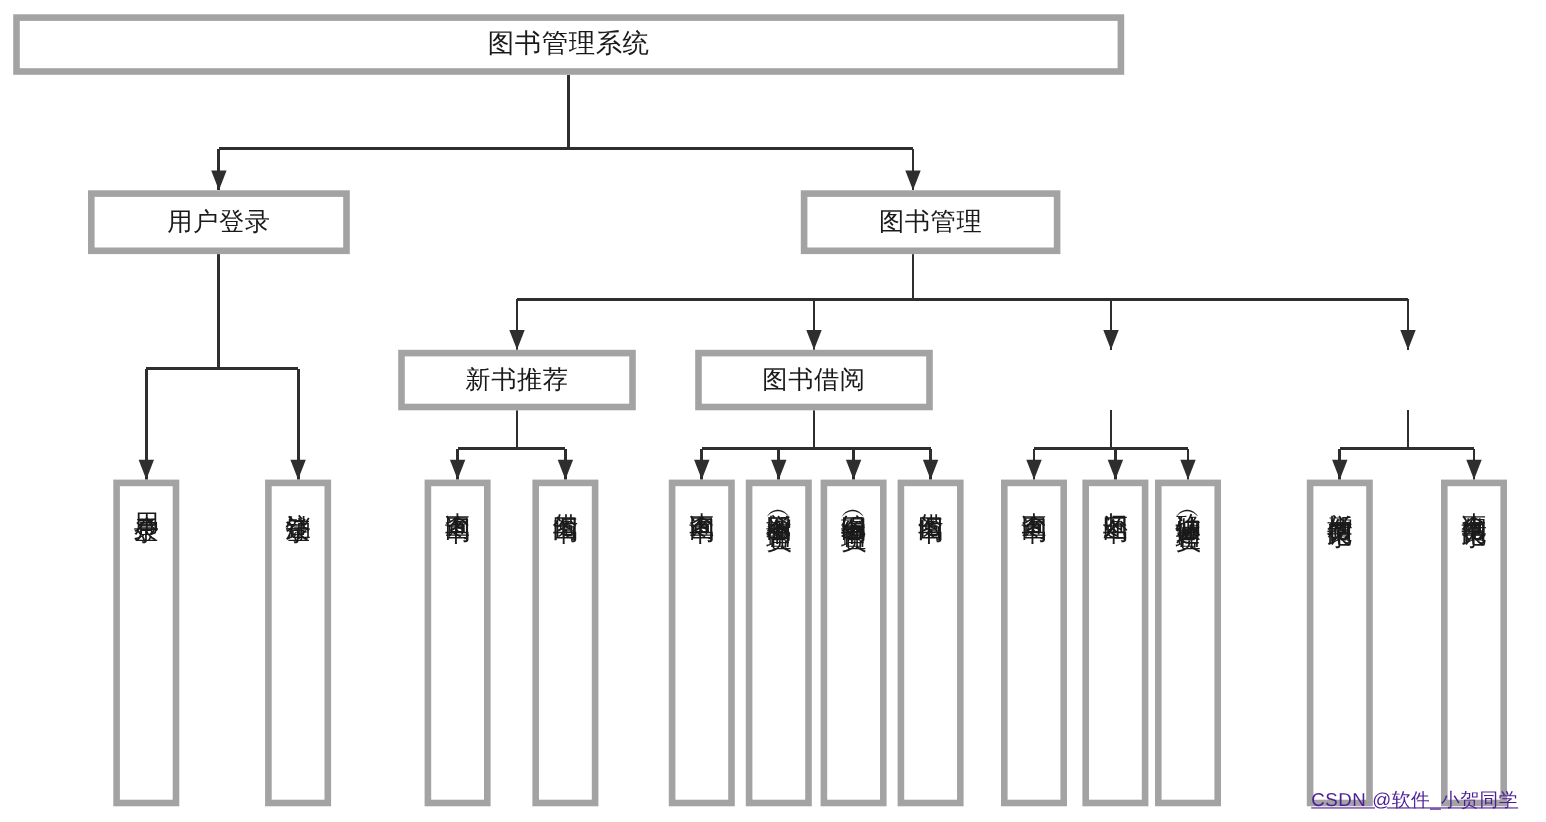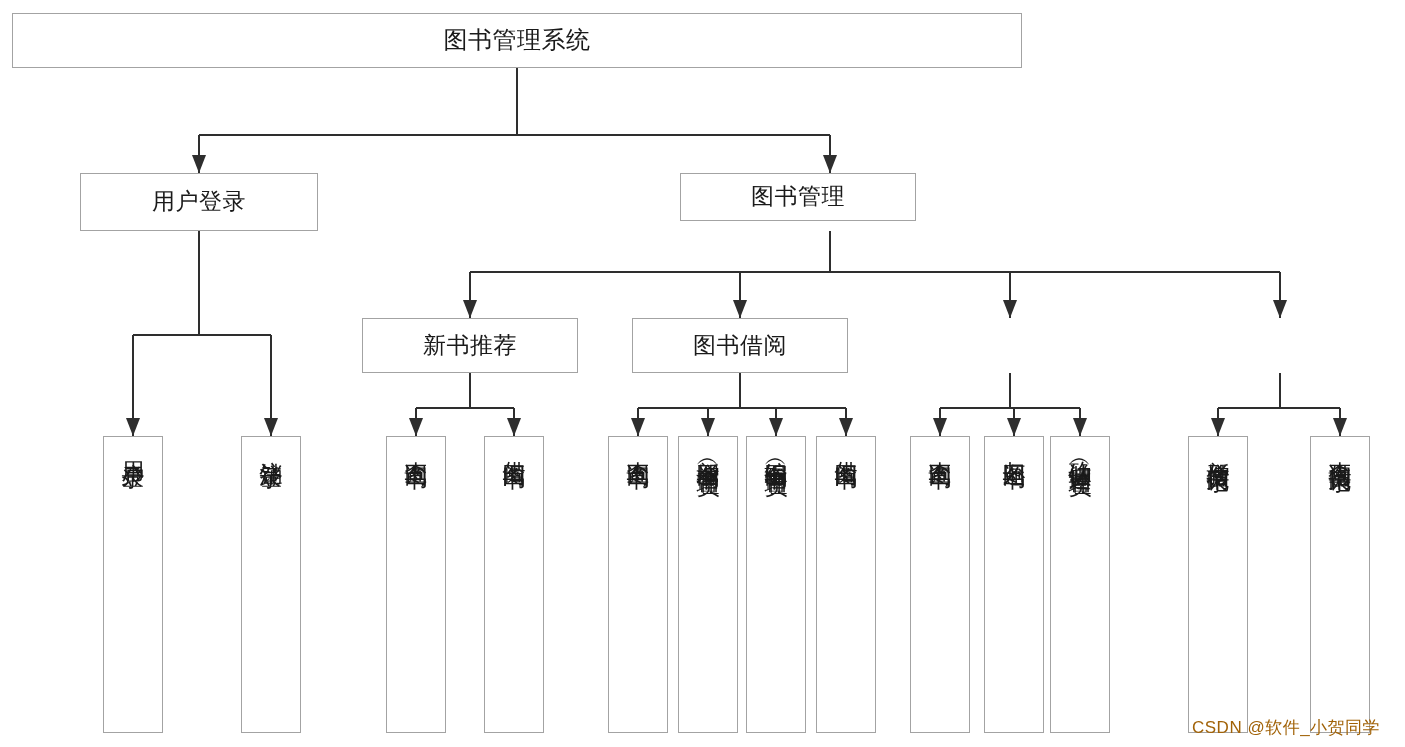--- a/index.html
+++ b/index.html
@@ -24,21 +24,21 @@
     left: 0;
     top: 0;
     width: 1405px;
     height: 747px;
     pointer-events: none;
   }
   .node {
     position: absolute;
     box-sizing: border-box;
     background: #ffffff;
-    border: 1px solid #a3a3a3;
+    border: 6px solid #a3a3a3;
     display: flex;
     align-items: center;
     justify-content: center;
     color: #1a1a1a;
   }
   .node .label {
     display: block;
     text-align: center;
     line-height: 1.18;
     letter-spacing: 0.5px;
@@ -127,21 +127,21 @@
       <path d="M 1333 418 L 1347 418 L 1340 436 Z" fill="#2e2e2e"></path>
     </svg>
 
   <div class="node horiz" id="root-node" style="left: 12px; top: 13px; width: 1010px; height: 55px;">
     <span class="label">图书管理系统</span>
   </div>
 
   <div class="node horiz" style="left: 80px; top: 173px; width: 238px; height: 58px;">
     <span class="label">用户登录</span>
   </div>
-  <div class="node horiz" style="left: 680px; top: 173px; width: 236px; height: 48px;">
+  <div class="node horiz" style="left: 728px; top: 173px; width: 236px; height: 58px;">
     <span class="label">图书管理</span>
   </div>
 
   <div class="node horiz" style="left: 632px; top: 318px; width: 216px; height: 55px;">
     <span class="label">图书借阅</span>
   </div>
   <div class="node horiz" style="left: 362px; top: 318px; width: 216px; height: 55px;">
     <span class="label">新书推荐</span>
   </div>
 
@@ -178,15 +178,15 @@
   <div class="node vert" style="left: 1050px; top: 436px; width: 60px; height: 297px;">
     <span class="label">确认归还（管理员）</span>
   </div>
   <div class="node vert" style="left: 1188px; top: 436px; width: 60px; height: 297px;">
     <span class="label">新增借阅记录</span>
   </div>
   <div class="node vert" style="left: 1310px; top: 436px; width: 60px; height: 297px;">
     <span class="label">查询借阅记录</span>
   </div>
 
-  <div class="watermark" style="left: 1192px; top: 716px; color: #a16207;">CSDN @软件_小贺同学</div>
+  <div class="watermark" style="left: 1192px; top: 716px; color: #4c1d95; text-decoration: underline;">CSDN @软件_小贺同学</div>
 
 </div>
 
 </body></html>

